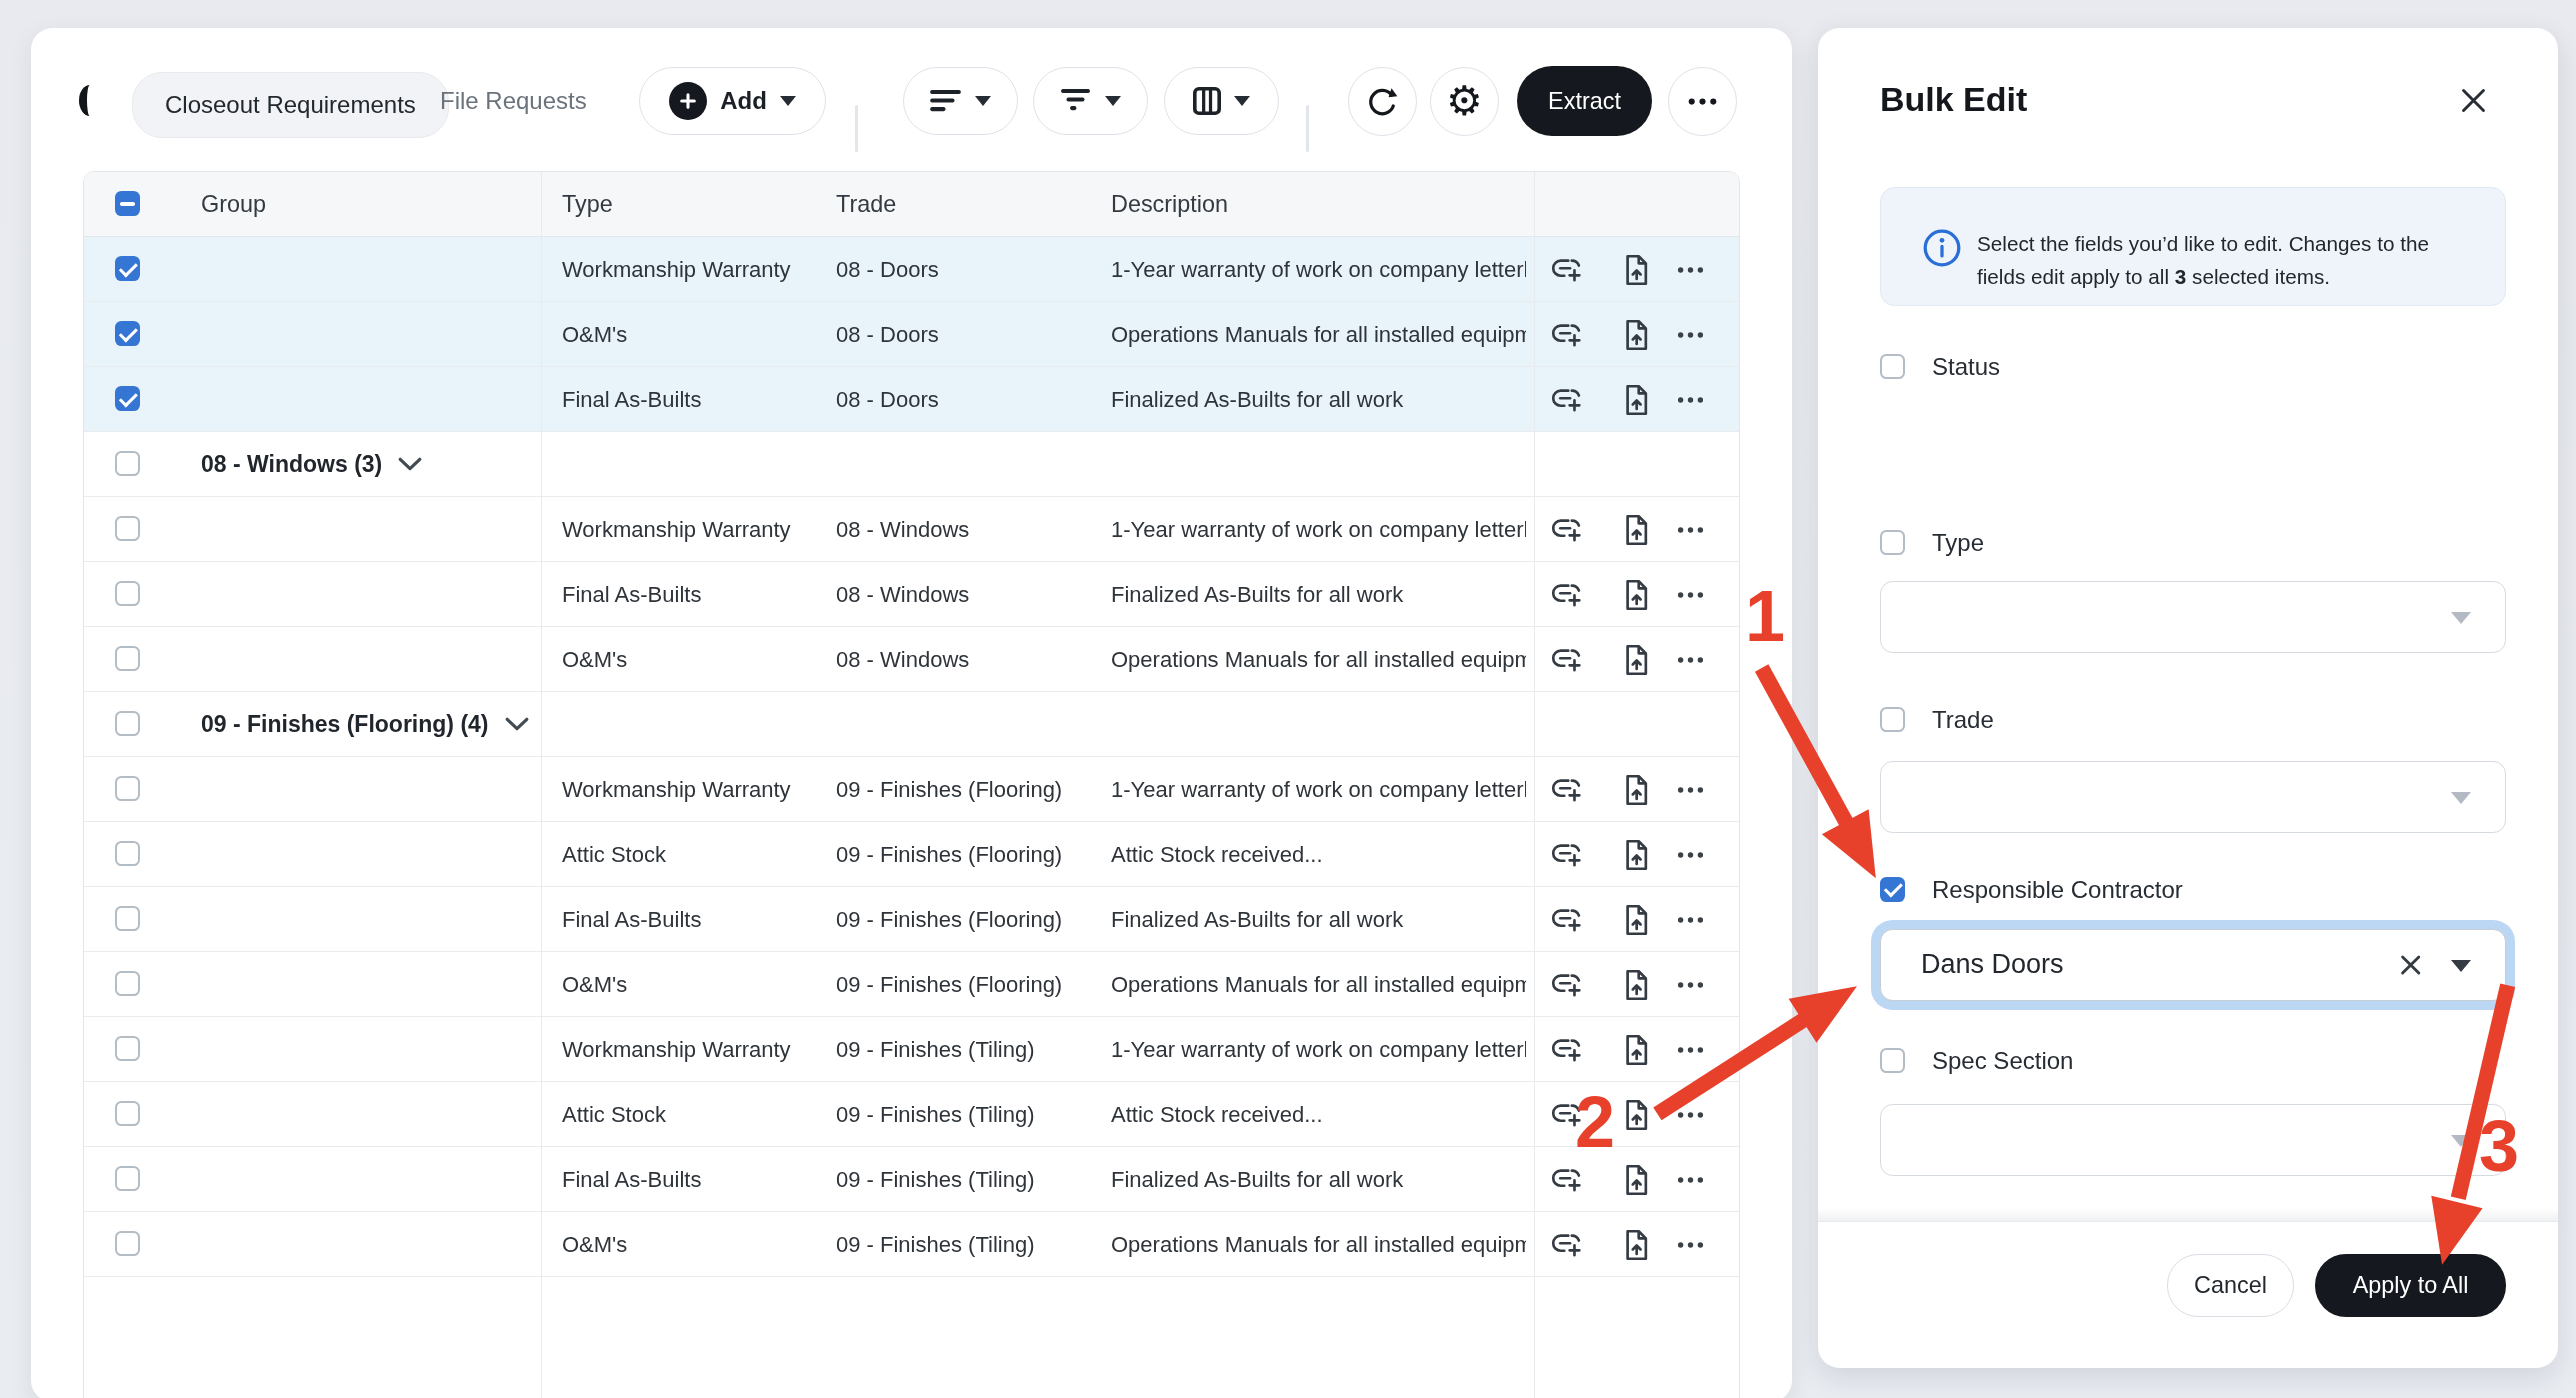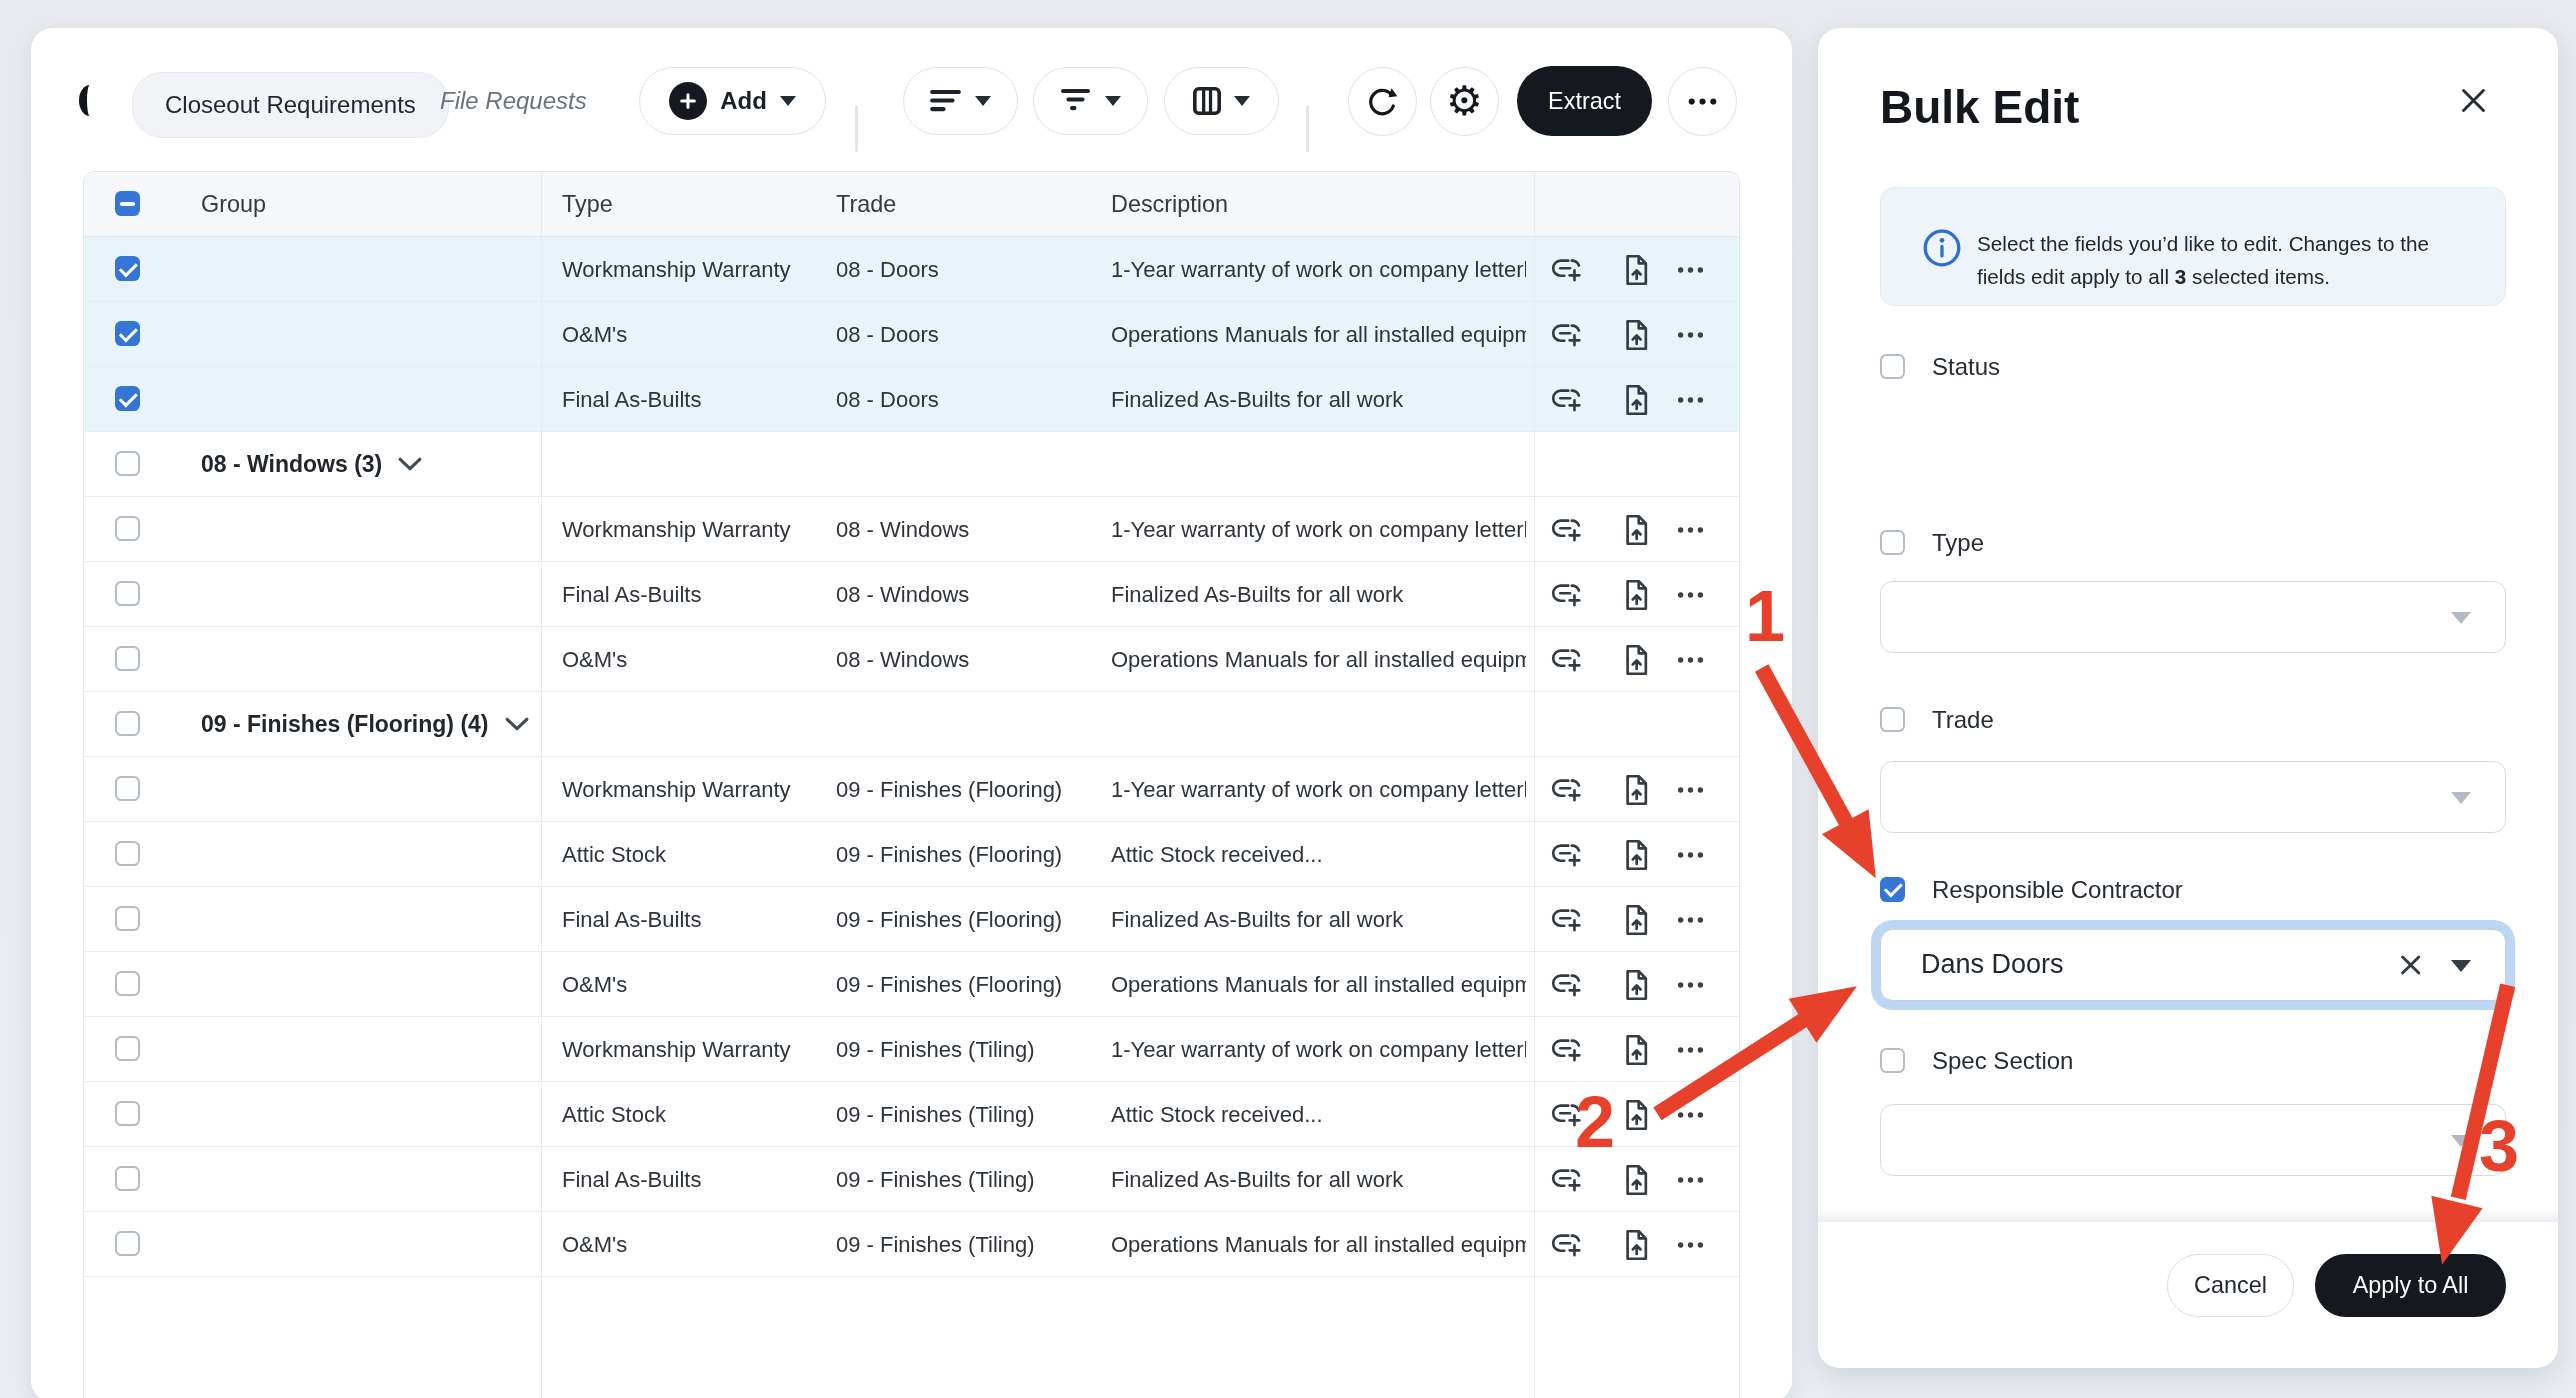--- a/index.html
+++ b/index.html
@@ -20,21 +20,21 @@
     background:#fff; border-radius:21.6px;
     box-shadow:0 9px 29px rgba(25,35,55,.12);
   }
   
   .crescent { position:absolute; left:48px; top:57px; width:21.6px; height:31px;
     border-left:8px solid #12161b; border-radius:50%; }
   .tab-pill { position:absolute; left:101px; top:44px; height:66px; padding:0 32px;
     background:#f1f3f6; border:1.3px solid #e7e9ec; border-radius:30px;
     display:flex; align-items:center; font-size:24px; font-weight:500; color:#23282e; }
   .tab-plain { position:absolute; left:409px; top:44px; height:58px; display:flex; align-items:center;
-    font-size:24px; color:#6a737c;font-style:italic; }
+    font-size:24px; color:#6a737c; }
   .tbtn { position:absolute; top:39px; height:68px; background:#fff; border:1.8px solid #dde2e8;
     border-radius:34px; display:flex; align-items:center; justify-content:center; gap:13.5px; }
   .tbtn.circle { width:69px; border-radius:50%; height:69px; }
   .car { width:0; height:0; border-left:8px solid transparent; border-right:8px solid transparent;
     border-top:10px solid #262c33; }
   .add-btn { left:608px; width:187px; }
   .add-circle { width:38px; height:38px; border-radius:50%; background:#15191f;
     display:flex; align-items:center; justify-content:center; }
   .add-label { font-size:24px; font-weight:600; color:#1b2026; }
   .vdiv { position:absolute; top:77px; width:2.7px; height:47px; background:#e2e6eb; border-radius:1.8px; }
@@ -62,21 +62,21 @@
   .gname { font-size:23px; font-weight:700; color:#21262c; }
   .cell { position:absolute; top:0; height:65px; line-height:65px; font-size:22px; color:#2e343a;
     white-space:nowrap; overflow:hidden; }
   .c-type  { left:478px;  width:248px; text-overflow:ellipsis; }
   .c-trade { left:752px;  width:253px; text-overflow:ellipsis; }
   .c-desc  { left:1027px; width:415px; }
   .acts { position:absolute; left:1450px; top:0; width:208px; height:65px; }
   .acts svg { position:absolute; top:50%; transform:translateY(-50%); }
   .act-link { left:17px; } .act-file { left:89px; } .act-dots { left:143px; }
   
-  .p-title { position:absolute; left:62px; top:52px; font-size:46px; font-weight:700; color:#14181d; }
+  .p-title { position:absolute; left:62px; top:52px; font-size:34px; font-weight:700; color:#14181d; }
   .p-close { position:absolute; left:635px; top:52px; width:40px; height:40px; display:flex;
     align-items:center; justify-content:center; }
   .info-box { position:absolute; left:62px; top:159px; width:626px; height:119px;
     background:#eef4fa; border:1.3px solid #e1eaf2; border-radius:14.4px; }
   .info-icon { position:absolute; left:41px; top:40px; }
   .info-text { position:absolute; left:96px; top:27px; width:517px; font-size:20.7px; line-height:33px; color:#22272e;margin-top:12px; }
   .lrow { position:absolute; left:62px; display:flex; align-items:center; gap:27px; height:25px; }
   .pcb { position:static; margin:0; }
   .plabel { font-size:24px; font-weight:500; color:#272d34; white-space:nowrap; }
   .pfield { position:absolute; left:62px; width:626px; height:72px; background:#fff;

